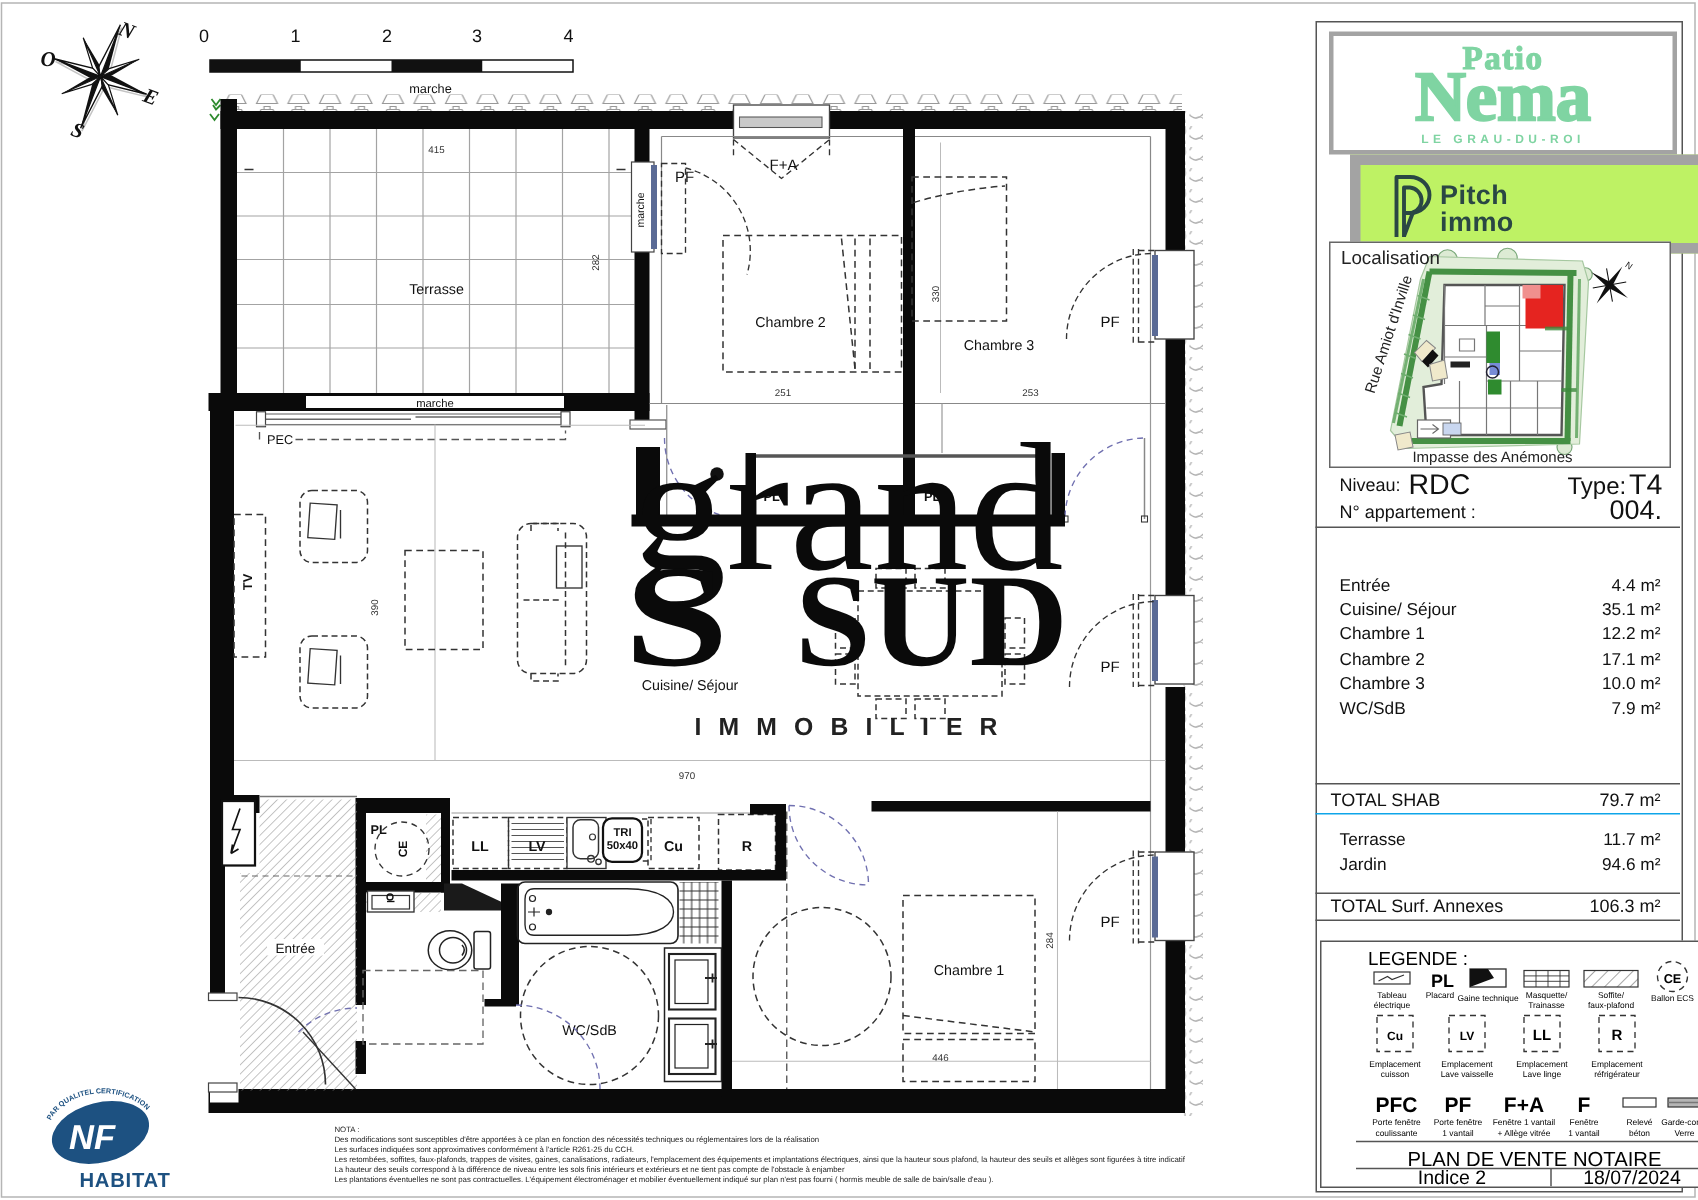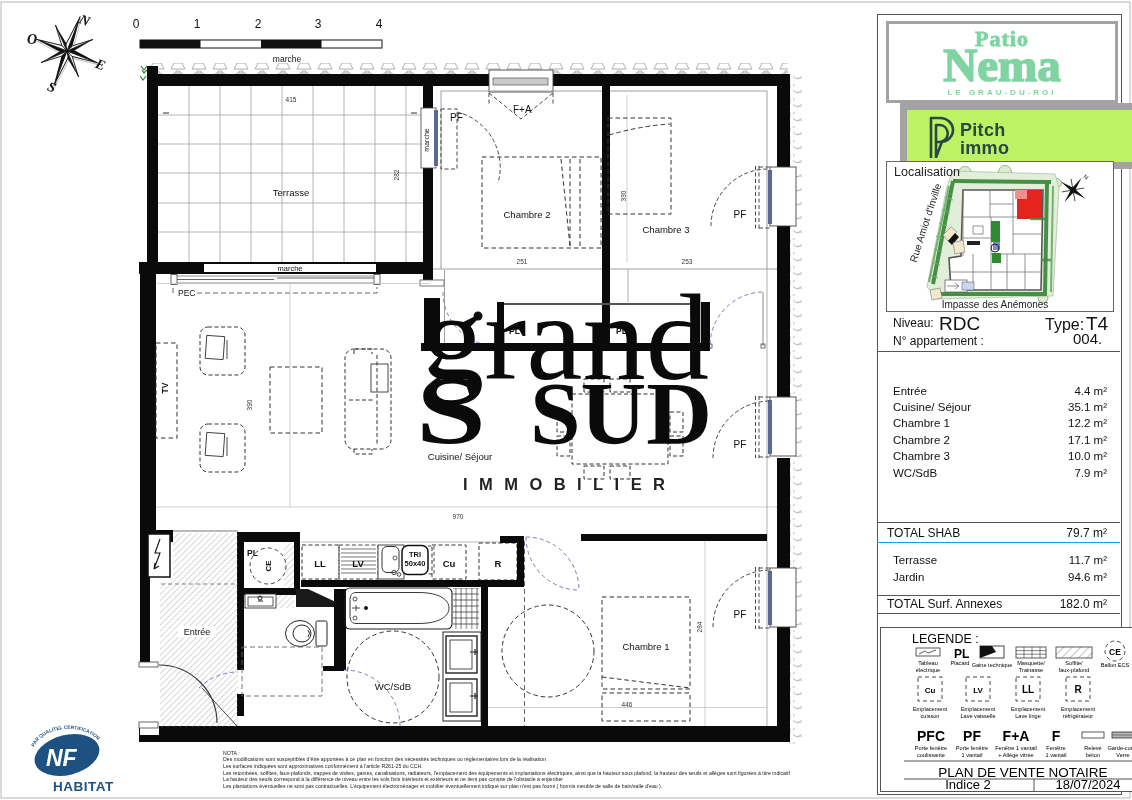--- a/index.html
+++ b/index.html
@@ -614,21 +614,21 @@
   </svg>
 </div>
 
 
 <div style="position:absolute;left:877px;top:311px;width:243px;height:40px;border-bottom:1px solid #555;color:#111;">
   <div style="position:absolute;left:16px;top:5px;font-size:12px;">Niveau:</div>
   <div style="position:absolute;left:62px;top:2px;font-size:19px;">RDC</div>
   <div style="position:absolute;left:168px;top:5px;font-size:16px;">Type:</div>
   <div style="position:absolute;left:209px;top:2px;font-size:19px;">T4</div>
   <div style="position:absolute;left:16px;top:23px;font-size:12px;">N° appartement :</div>
-  <div style="position:absolute;left:196px;top:19px;font-size:15px;">004.</div>
+  <div style="position:absolute;left:196px;top:19px;font-size:18px;">004.</div>
 </div>
 
 
 <div style="position:absolute;left:877px;top:351px;width:243px;height:171px;border-bottom:1px solid #555;color:#111;font-size:11.5px;">
   <div style="position:absolute;left:16px;top:34px;">Entrée</div>
       <div style="position:absolute;right:13px;top:34px;">4.4 m²</div>
   <div style="position:absolute;left:16px;top:50px;">Cuisine/ Séjour</div>
       <div style="position:absolute;right:13px;top:50px;">35.1 m²</div>
   <div style="position:absolute;left:16px;top:66px;">Chambre 1</div>
       <div style="position:absolute;right:13px;top:66px;">12.2 m²</div>
@@ -650,21 +650,21 @@
 <div style="position:absolute;left:877px;top:542px;width:243px;height:53px;border-bottom:1px solid #555;color:#111;font-size:11.5px;">
   <div style="position:absolute;left:16px;top:12px;">Terrasse</div>
       <div style="position:absolute;right:13px;top:12px;">11.7 m²</div>
   <div style="position:absolute;left:16px;top:29px;">Jardin</div>
       <div style="position:absolute;right:13px;top:29px;">94.6 m²</div>
 </div>
 
 
 <div style="position:absolute;left:877px;top:595px;width:243px;height:18px;border-bottom:1px solid #555;color:#111;font-size:12px;">
   <div style="position:absolute;left:10px;top:2px;">TOTAL Surf. Annexes</div>
-      <div style="position:absolute;right:13px;top:2px;">182.0 m²</div>
+      <div style="position:absolute;right:13px;top:2px;">106.3 m²</div>
 </div>
 
 
 <div style="position:absolute;left:880px;top:627px;width:238px;height:163px;border:1px solid #555;background:#fff;color:#3b82f6;padding-left:23px;">
   <svg width="238" height="163" viewBox="0 0 238 163">
     <text x="8" y="15" font-size="12.5">LEGENDE :</text>
 
     <g>
       <rect x="12" y="20" width="24" height="8" fill="#fff" stroke="#333" stroke-width="0.8"></rect>
       <path d="M15,26 l6,-3 l3,2 l8,-3" fill="none" stroke="#333" stroke-width="0.8"></path>

